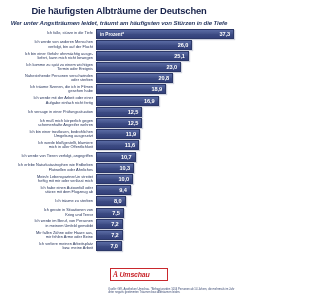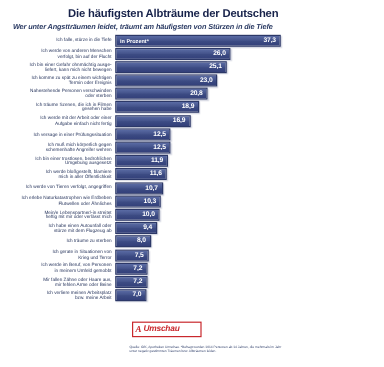--- a/index.html
+++ b/index.html
@@ -11,21 +11,21 @@
     position:relative;
     overflow:hidden;
   }
   #chart-root { width:238px; height:306px; position:relative; padding:4px 4px 0 4px; }
 
   .title {
     font-size:9.4px;
     font-weight:bold;
     letter-spacing:-0.15px;
     color:#17224a;
-    text-align:right;
+    text-align:center;
     line-height:11px;
     padding:1px 2px 0 2px;
   }
   .subtitle {
     font-size:6.1px;
     font-style:italic;
     font-weight:bold;
     color:#2a3a63;
     text-align:center;
     line-height:8px;

